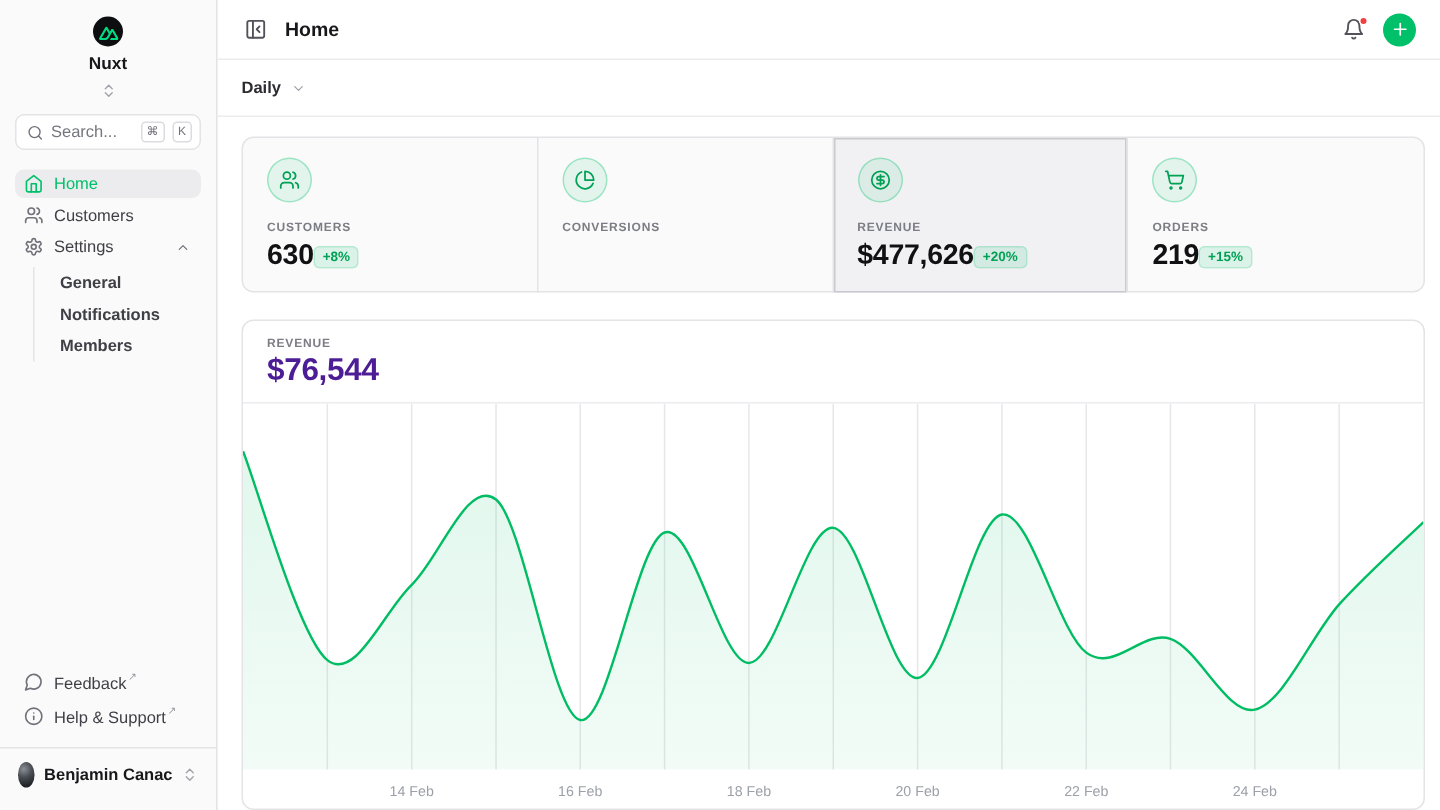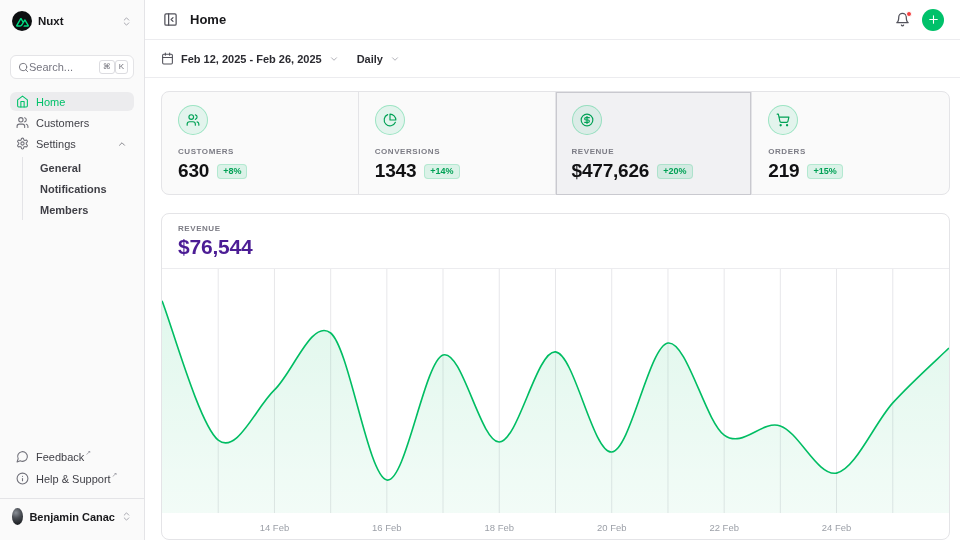--- a/index.html
+++ b/index.html
@@ -17,26 +17,26 @@
   *{margin:0;padding:0;box-sizing:border-box;}
   html,body{width:960px;height:540px;overflow:hidden;}
   body{font-family:"Liberation Sans","DejaVu Sans",sans-serif;color:var(--text);background:#fff;font-size:11px;}
   svg{display:block;}
   .icon{flex:none;display:inline-flex;align-items:center;justify-content:center;}
   .icon svg{stroke:currentColor;fill:none;stroke-width:2;stroke-linecap:round;stroke-linejoin:round;}
 
   
   .sidebar{position:fixed;left:0;top:0;bottom:0;width:145px;background:var(--sidebar-bg);
     border-right:1px solid var(--border);display:flex;flex-direction:column;padding:9px 10px 8px;}
-  .ws-row{display:flex;align-items:center;gap:6px;padding:2px 2px;cursor:pointer;}
+  .ws-row{display:flex;align-items:center;gap:6px;padding:2px 2px;cursor:pointer;flex-direction:column;}
   .ws-logo{width:20px;height:20px;border-radius:50%;background:#0c0e10;display:flex;align-items:center;justify-content:center;}
   .ws-name{font-weight:700;font-size:11.5px;flex:1;color:var(--text);}
   .chevrons{color:#a1a1aa;}
-  .search-box{margin-top:22px;height:24px;border:1px solid var(--border);background:#fff;border-radius:6px;
-    display:flex;align-items:center;padding:0 5px 0 7px;color:var(--muted);cursor:text;}
+  .search-box{margin-top:8px;height:24px;border:1px solid var(--border);background:#fff;border-radius:6px;
+    display:flex;align-items:center;gap:5px;padding:0 5px 0 7px;color:var(--muted);cursor:text;}
   .search-box .ph{flex:1;font-size:11px;color:#767680;}
   .kbd{font-size:8px;color:var(--muted);border:1px solid #dcdce0;background:#fff;border-radius:3px;
     padding:1px 3px;line-height:1.2;min-width:12px;text-align:center;}
   .nav{margin-top:13px;display:flex;flex-direction:column;gap:2px;}
   .nav-item{display:flex;align-items:center;gap:7px;padding:3px 6px;border-radius:6px;color:var(--text-mid);
     font-weight:500;cursor:pointer;}
   .nav-item .icon{color:var(--muted);width:13px;height:13px;}
   .nav-item .lbl{flex:1;}
   .nav-item.active{background:var(--active-bg);color:var(--green);}
   .nav-item.active .icon{color:var(--green);}
@@ -70,21 +70,21 @@
 
   
   .stats{display:grid;grid-template-columns:repeat(4,1fr);border:1px solid var(--border);border-radius:8px;
     background:#fafafa;height:104px;}
   .stat{padding:13px 16px;border-right:1px solid var(--border);cursor:pointer;position:relative;}
   .stat:last-child{border-right:none;}
   .stat.selected{background:#f1f1f3;box-shadow:inset 0 0 0 1px #c9c9cf;}
   .stat-ico{width:30px;height:30px;border-radius:50%;background:rgba(0,193,106,0.09);
     border:1px solid rgba(0,193,106,0.32);display:flex;align-items:center;justify-content:center;color:var(--green-deep);}
   .stat-label{margin-top:12px;font-size:8px;font-weight:600;letter-spacing:0.07em;color:#7c7c85;}
-  .stat-row{margin-top:4px;display:flex;align-items:center;gap:8px;}
+  .stat-row{margin-top:4px;display:flex;align-items:center;}
   .stat-value{font-size:19px;font-weight:700;letter-spacing:-0.01em;color:#111113;}
   .pct-badge{font-size:9px;font-weight:600;color:var(--green-deep);background:rgba(0,193,106,0.12);
     border-radius:4px;padding:2.5px 6px;box-shadow:inset 0 0 0 1px rgba(0,193,106,0.18);}
 
   
   .chart-card{border:1px solid var(--border);border-radius:8px;background:#fff;overflow:hidden;}
   .chart-head{padding:10px 16px 8px;}
   .chart-label{font-size:8px;font-weight:600;letter-spacing:0.07em;color:#7c7c85;line-height:10px;}
   .chart-total{font-size:21px;font-weight:700;letter-spacing:-0.01em;line-height:26px;color:#4c1d95;}
   .chart-body{border-top:1px solid var(--border-soft);}
@@ -216,36 +216,20 @@
     </button>
     <button class="plus-btn icon">
       <svg width="13" height="13" viewBox="0 0 24 24">
           <path d="M5 12h14"></path>
           <path d="M12 5v14"></path>
         </svg>
     </button>
   </header>
 
   <div class="toolbar">
-    <button class="tool-btn">
-      <span class="icon">
-        <svg width="13" height="13" viewBox="0 0 24 24">
-            <rect x="3" y="4" width="18" height="18" rx="2"></rect>
-            <path d="M16 2v4"></path>
-            <path d="M8 2v4"></path>
-            <path d="M3 10h18"></path>
-          </svg>
-      </span>
-      <span>Feb 12, 2025 - Feb 26, 2025</span>
-      <span class="icon chev">
-        <svg width="10" height="10" viewBox="0 0 24 24">
-            <path d="m6 9 6 6 6-6"></path>
-          </svg>
-      </span>
-    </button>
     <button class="tool-btn">
       <span>Daily</span>
       <span class="icon chev">
         <svg width="10" height="10" viewBox="0 0 24 24">
             <path d="m6 9 6 6 6-6"></path>
           </svg>
       </span>
     </button>
   </div>
 
@@ -272,24 +256,20 @@
       <div class="stat">
         <span class="stat-ico icon">
             <span class="icon">
           <svg width="14" height="14" viewBox="0 0 24 24">
                 <path d="M21.21 15.89A10 10 0 1 1 8 2.83"></path>
                 <path d="M22 12A10 10 0 0 0 12 2v10z"></path>
               </svg>
         </span>
           </span>
         <div class="stat-label">CONVERSIONS</div>
-        <div class="stat-row">
-          <span class="stat-value">1343</span>
-          <span class="pct-badge">+14%</span>
-        </div>
       </div>
       <div class="stat selected">
         <span class="stat-ico icon">
             <span class="icon">
           <svg width="14" height="14" viewBox="0 0 24 24">
                 <circle cx="12" cy="12" r="10"></circle>
                 <path d="M16 8h-6a2 2 0 1 0 0 4h4a2 2 0 1 1 0 4H8"></path>
                 <path d="M12 18V6"></path>
               </svg>
         </span>

